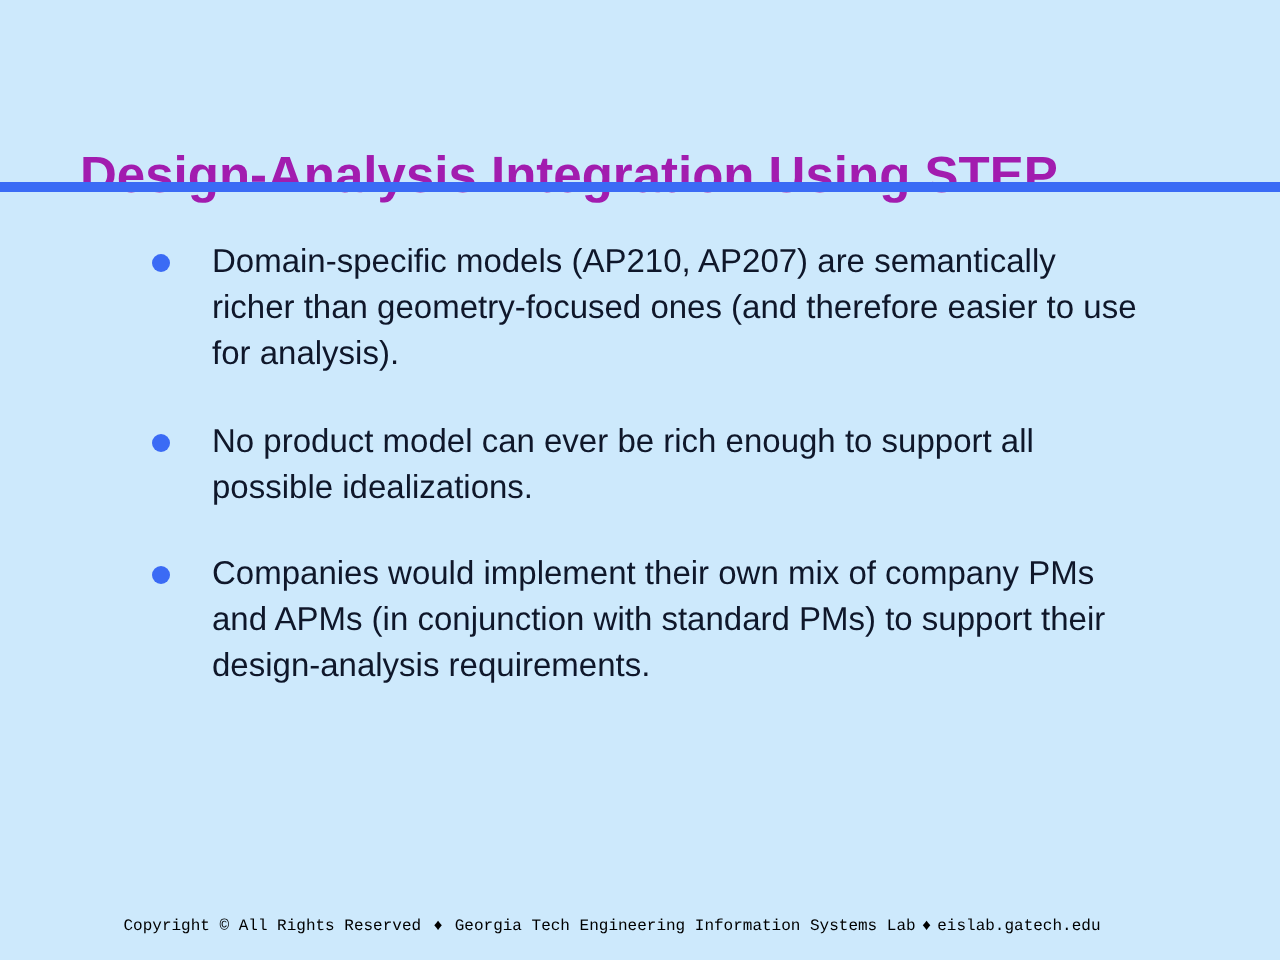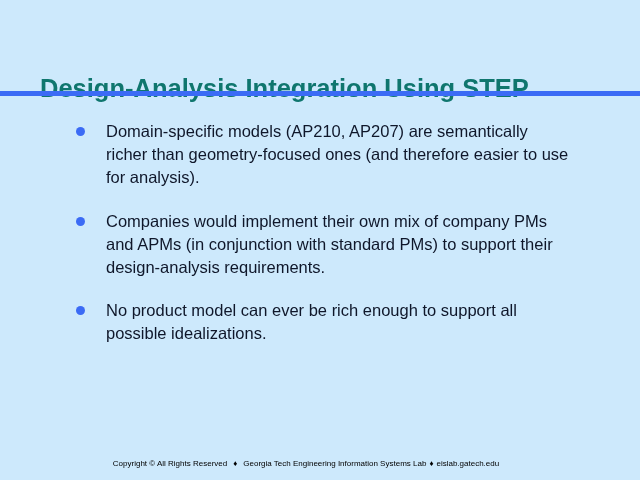--- a/index.html
+++ b/index.html
@@ -23,21 +23,21 @@
   }
 
   
   .slide-title {
     position: absolute;
     left: 40px;
     top: 56px;
     width: 560px;
     font-size: 25.5px;
     line-height: 30px;
-    color: #0f766e;
+    color: #a21caf;
     letter-spacing: 0px;
     white-space: nowrap;
   }
 
   
   .title-rule {
     position: absolute;
     left: 0px;
     top: 91px;
     width: 640px;
@@ -80,20 +80,21 @@
   .footer {
     position: absolute;
     left: 0;
     top: 458px;
     width: 612px;
     text-align: center;
     font-size: 8px;
     line-height: 12px;
     color: #000000;
     white-space: nowrap;
+    font-family: Liberation Mono, monospace;
   }
   .footer .sep {
     padding: 0 6px;
   }
   .footer .sep2 {
     padding: 0 3px;
   }
 </style>
 </head>
 <body>
@@ -106,26 +107,26 @@
 
   <div class="bullet-list">
 
     <div class="bullet-item">
       <span class="bullet-marker"></span>
       <span class="bullet-text">Domain-specific models (AP210, AP207) are semantically richer than geometry-focused ones (and therefore easier to use for analysis).</span>
     </div>
 
     <div class="bullet-item">
       <span class="bullet-marker"></span>
-      <span class="bullet-text">Companies would implement their own mix of company PMs and APMs (in conjunction with standard PMs) to support their design-analysis requirements.</span>
+      <span class="bullet-text">No product model can ever be rich enough to support all possible idealizations.</span>
     </div>
 
     <div class="bullet-item">
       <span class="bullet-marker"></span>
-      <span class="bullet-text">No product model can ever be rich enough to support all possible idealizations.</span>
+      <span class="bullet-text">Companies would implement their own mix of company PMs and APMs (in conjunction with standard PMs) to support their design-analysis requirements.</span>
     </div>
 
   </div>
 
   <div class="footer">
     <span>Copyright © All Rights Reserved</span><span class="sep">♦</span><span>Georgia Tech Engineering Information Systems Lab</span><span class="sep2">♦</span><span>eislab.gatech.edu</span>
   </div>
 
 </div>
 

